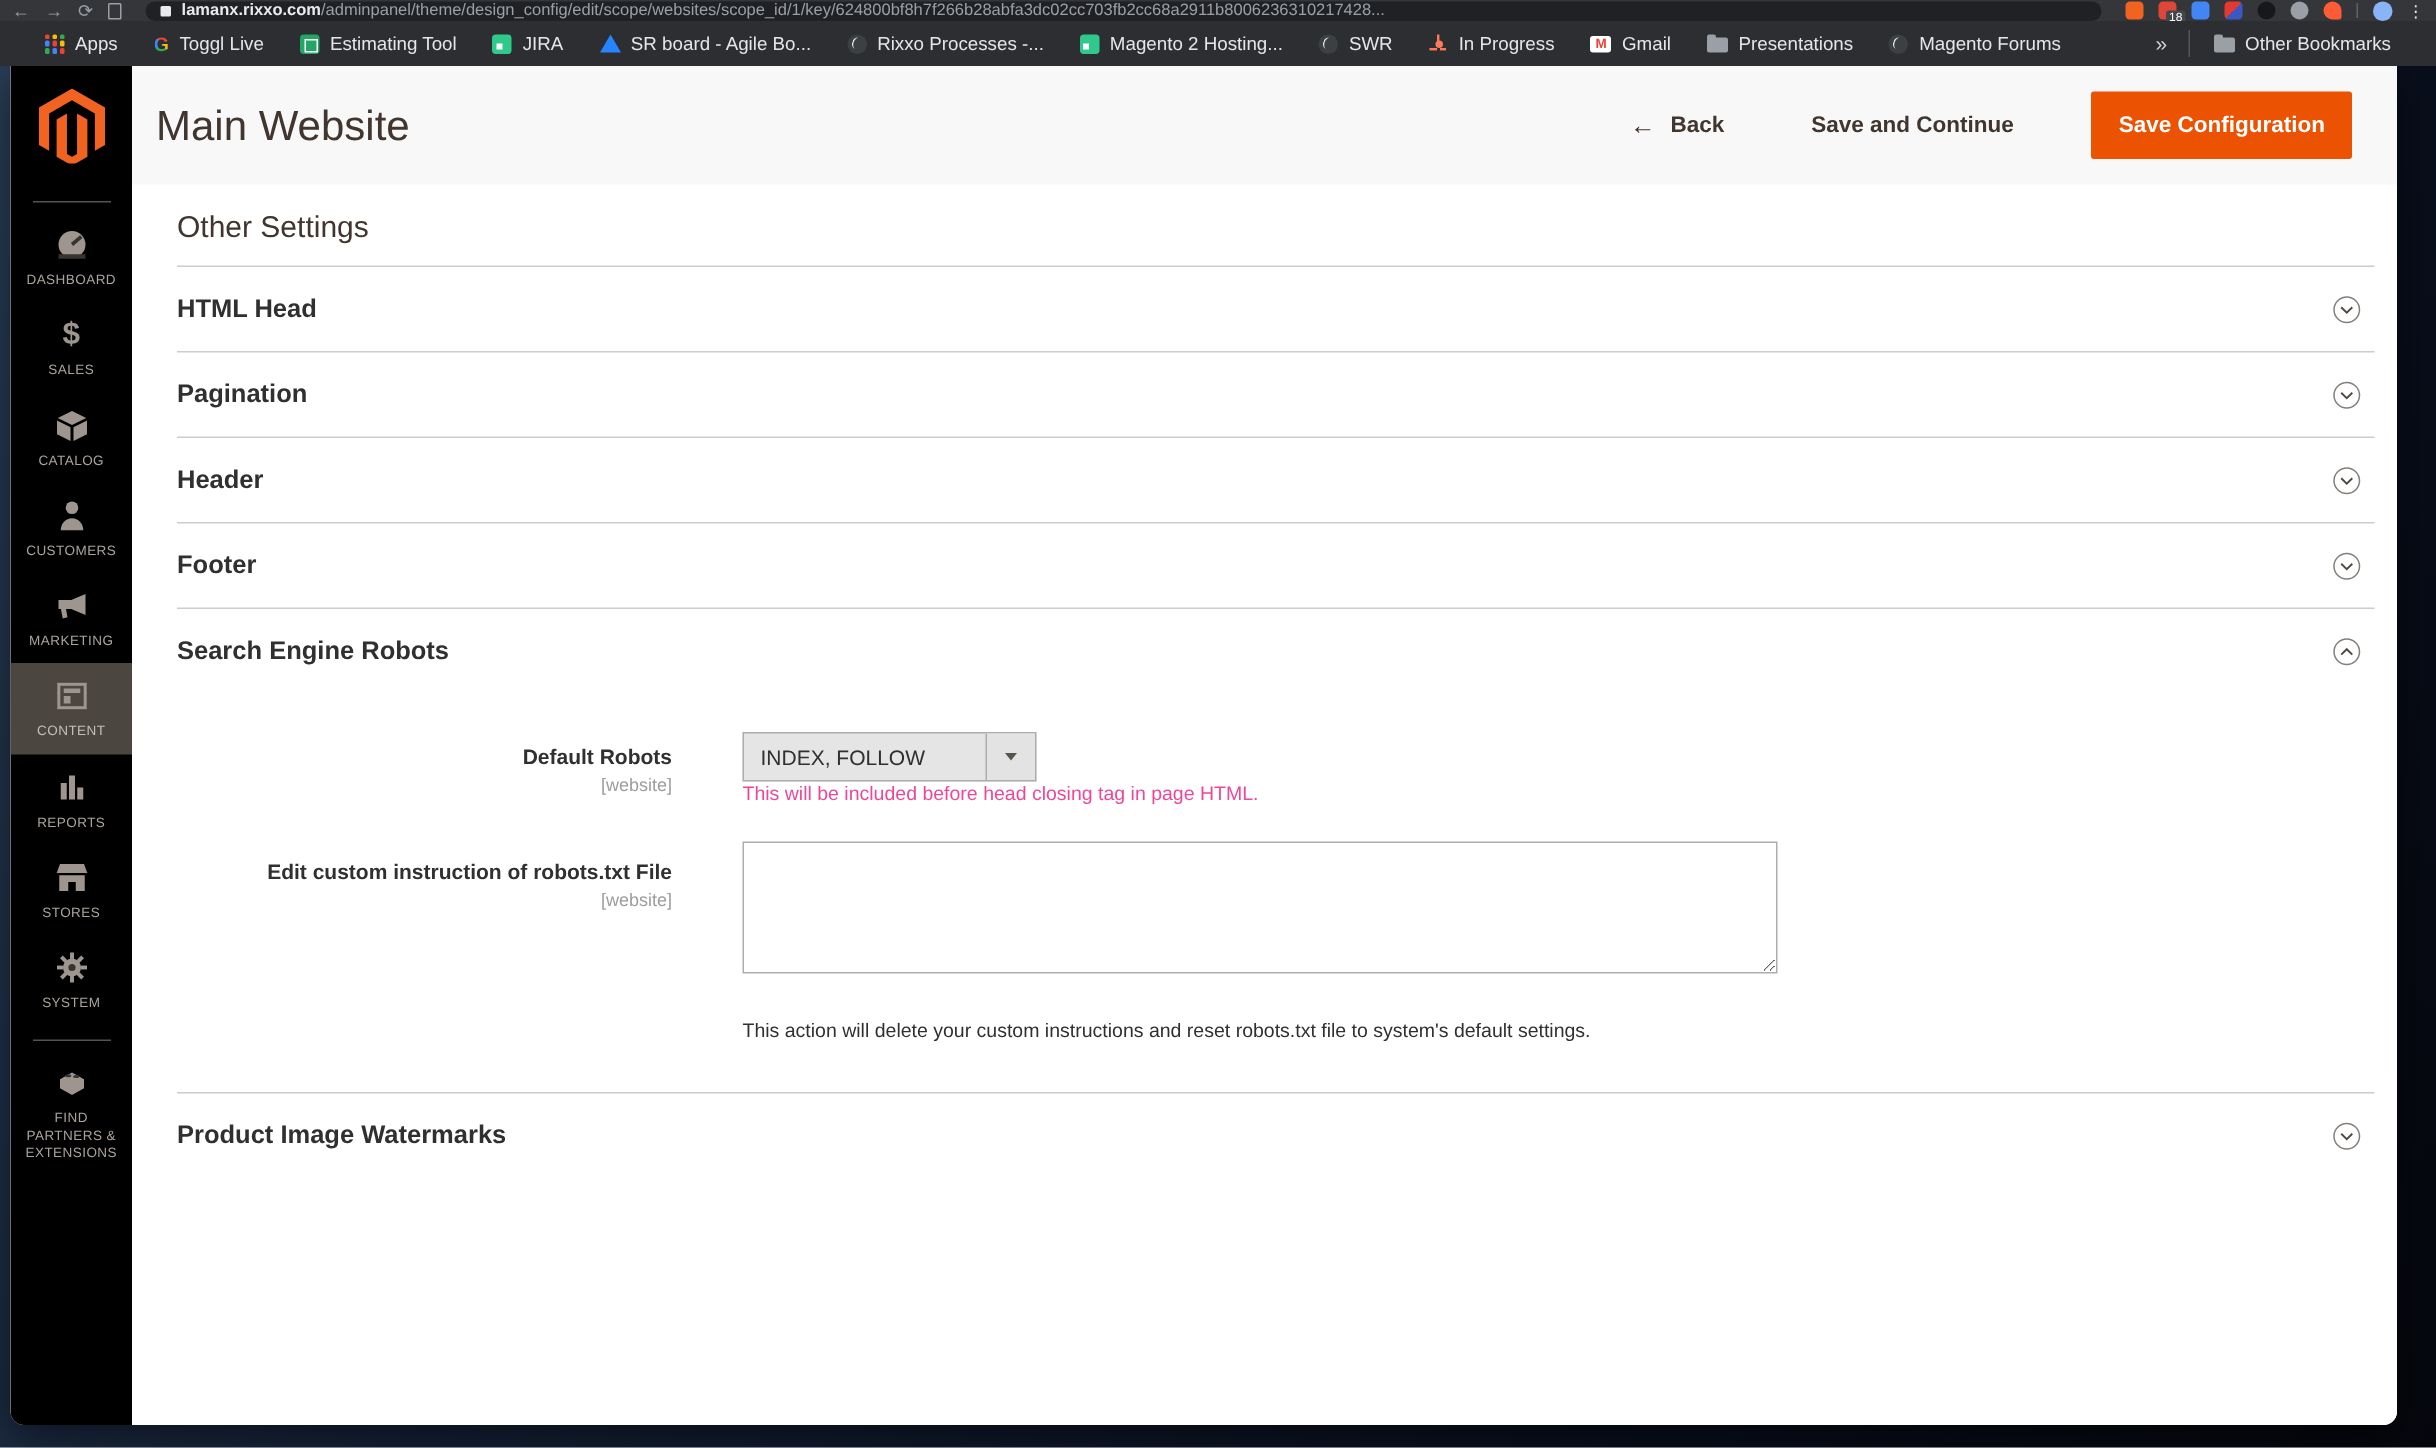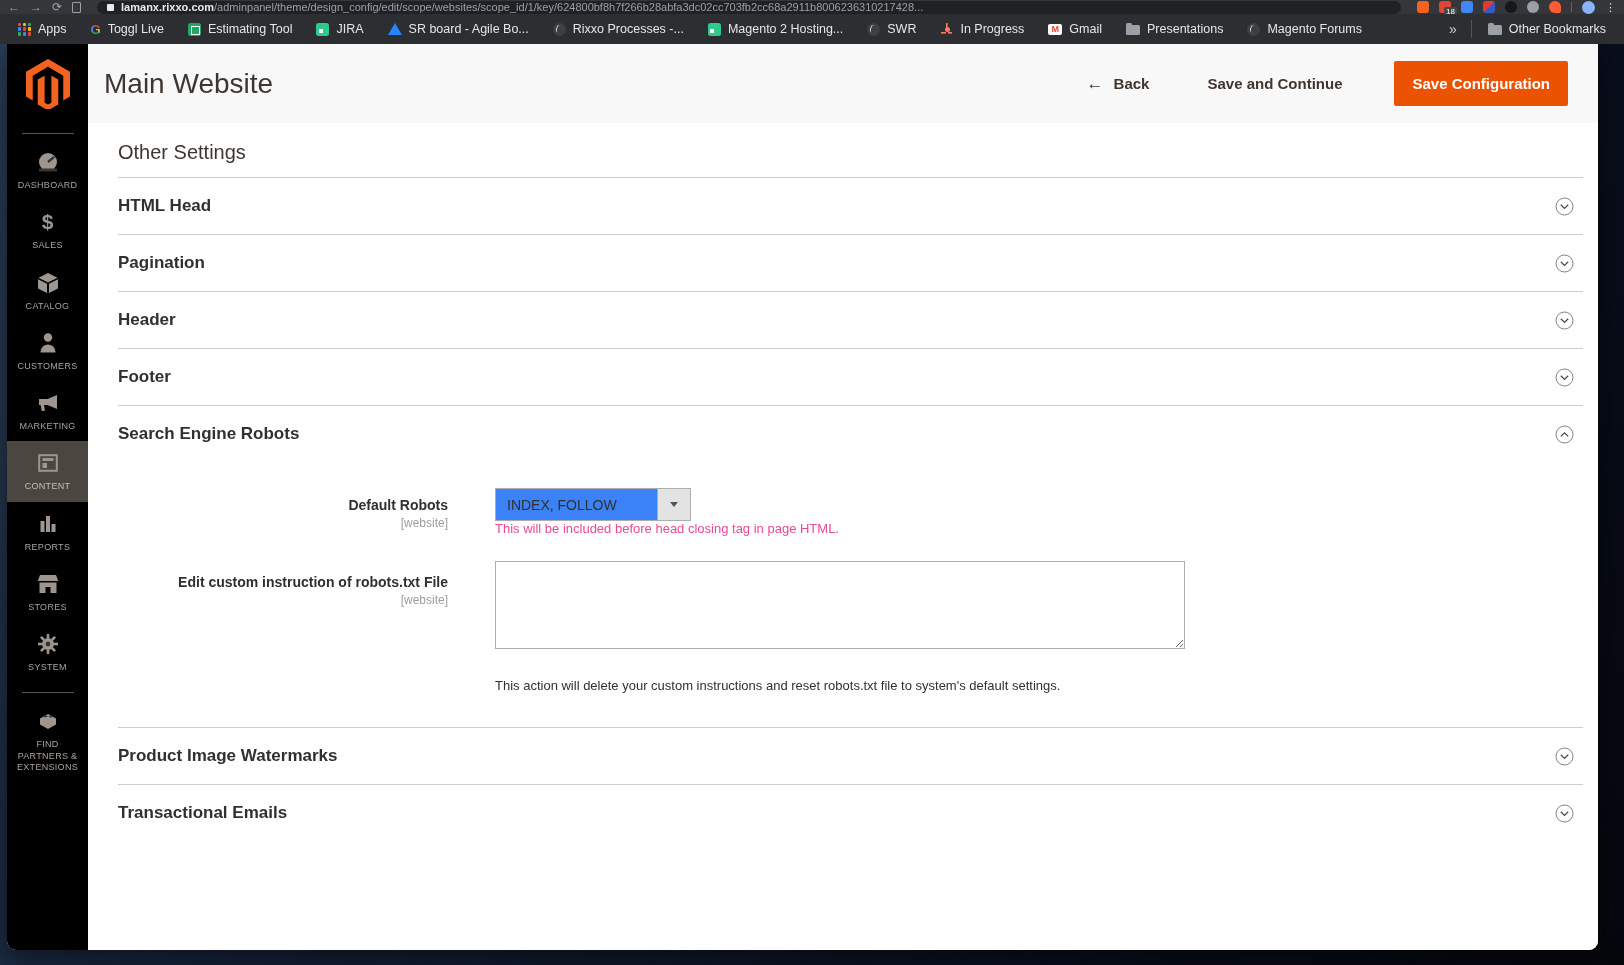--- a/index.html
+++ b/index.html
@@ -32,21 +32,21 @@
   .ext-badge {
     position:absolute; left:5px; top:6px; background:#44474a; color:#fff;
     font-size:8px; line-height:9px; padding:0 2px; border-radius:2px;
   }
   .tb-divider { width:1px; height:10px; background:#5f6368; flex-shrink:0; }
   .avatar { width:13px; height:13px; border-radius:50%; background:#8ab4f8; flex-shrink:0; }
   .kebab { color:#e8eaed; font-size:11px; flex-shrink:0; }
 
   .bookmarks {
     height:30px; background:#2d2e31; display:flex; align-items:center;
-    padding:0 12px; gap:12px;
+    padding:0 24px; gap:12px;
   }
   .bm { display:flex; align-items:center; gap:7px; padding:0 6px; cursor:pointer; flex-shrink:0; }
   .bm-label { color:#e4e6e9; font-size:12.5px; white-space:nowrap; }
   .bm-right { margin-left:auto; display:flex; align-items:center; gap:10px; }
   .overflow-glyph { color:#cfd2d6; font-size:14px; padding:0 4px; cursor:pointer; }
   .bm-sep { width:1px; height:18px; background:#53565a; }
 
   
   .apps-grid { width:13px; height:13px; display:grid; grid-template-columns:repeat(3,1fr); gap:1.5px; }
   .apps-grid i { border-radius:1px; }
@@ -130,21 +130,21 @@
   }
   .acc-title { font-size:17px; font-weight:600; color:#303030; }
   .chev { margin-right:9px; width:19px; height:19px; flex-shrink:0; }
 
   .panel { padding:26px 0 34px; }
   .field { display:flex; margin-bottom:25px; }
   .flabel { width:330px; text-align:right; margin-right:47px; padding-top:8px; flex-shrink:0; }
   .flabel .lbl { font-size:14px; font-weight:600; color:#303030; }
   .scope { display:block; font-size:12px; color:#9d9d9d; margin-top:2px; }
   .select {
-    display:flex; width:196px; height:33px; border:1px solid #adadad; background:#3b82f6; cursor:pointer;
+    display:flex; width:196px; height:33px; border:1px solid #adadad; background:#e5e5e5; cursor:pointer;
   }
   .select-value { flex:1; padding:0 11px; font-size:14px; color:#303030; display:flex; align-items:center; }
   .select-arrow { width:33px; background:#e3e3e3; border-left:1px solid #adadad;
     display:flex; align-items:center; justify-content:center; }
   .caret-down { width:0; height:0; border-left:4.5px solid transparent; border-right:4.5px solid transparent;
     border-top:5px solid #57534e; }
   .note { font-size:13px; color:#ec4899; margin-top:0;text-align:right; }
   .robots-textarea {
     width:690px; height:88px; border:1px solid #adadad; font-family:inherit; font-size:14px;
     color:#303030; padding:6px 8px; background:#fff;
@@ -477,25 +477,16 @@
       <div class="acc-row">
         <span class="acc-title">Product Image Watermarks</span>
         <span class="chev">
           <svg width="19" height="19" viewBox="0 0 19 19">
               <circle cx="9.5" cy="9.5" r="8.5" fill="none" stroke="#857f79"></circle>
               <path d="M5.8 7.8 9.5 11.4 13.2 7.8" fill="none" stroke="#514943" stroke-width="1.3"></path>
             </svg>
         </span>
       </div>
 
-      <div class="acc-row">
-        <span class="acc-title">Transactional Emails</span>
-        <span class="chev">
-          <svg width="19" height="19" viewBox="0 0 19 19">
-              <circle cx="9.5" cy="9.5" r="8.5" fill="none" stroke="#857f79"></circle>
-              <path d="M5.8 7.8 9.5 11.4 13.2 7.8" fill="none" stroke="#514943" stroke-width="1.3"></path>
-            </svg>
-        </span>
-      </div>
 
     </div>
   </main>
 </div>
 
 </body></html>

